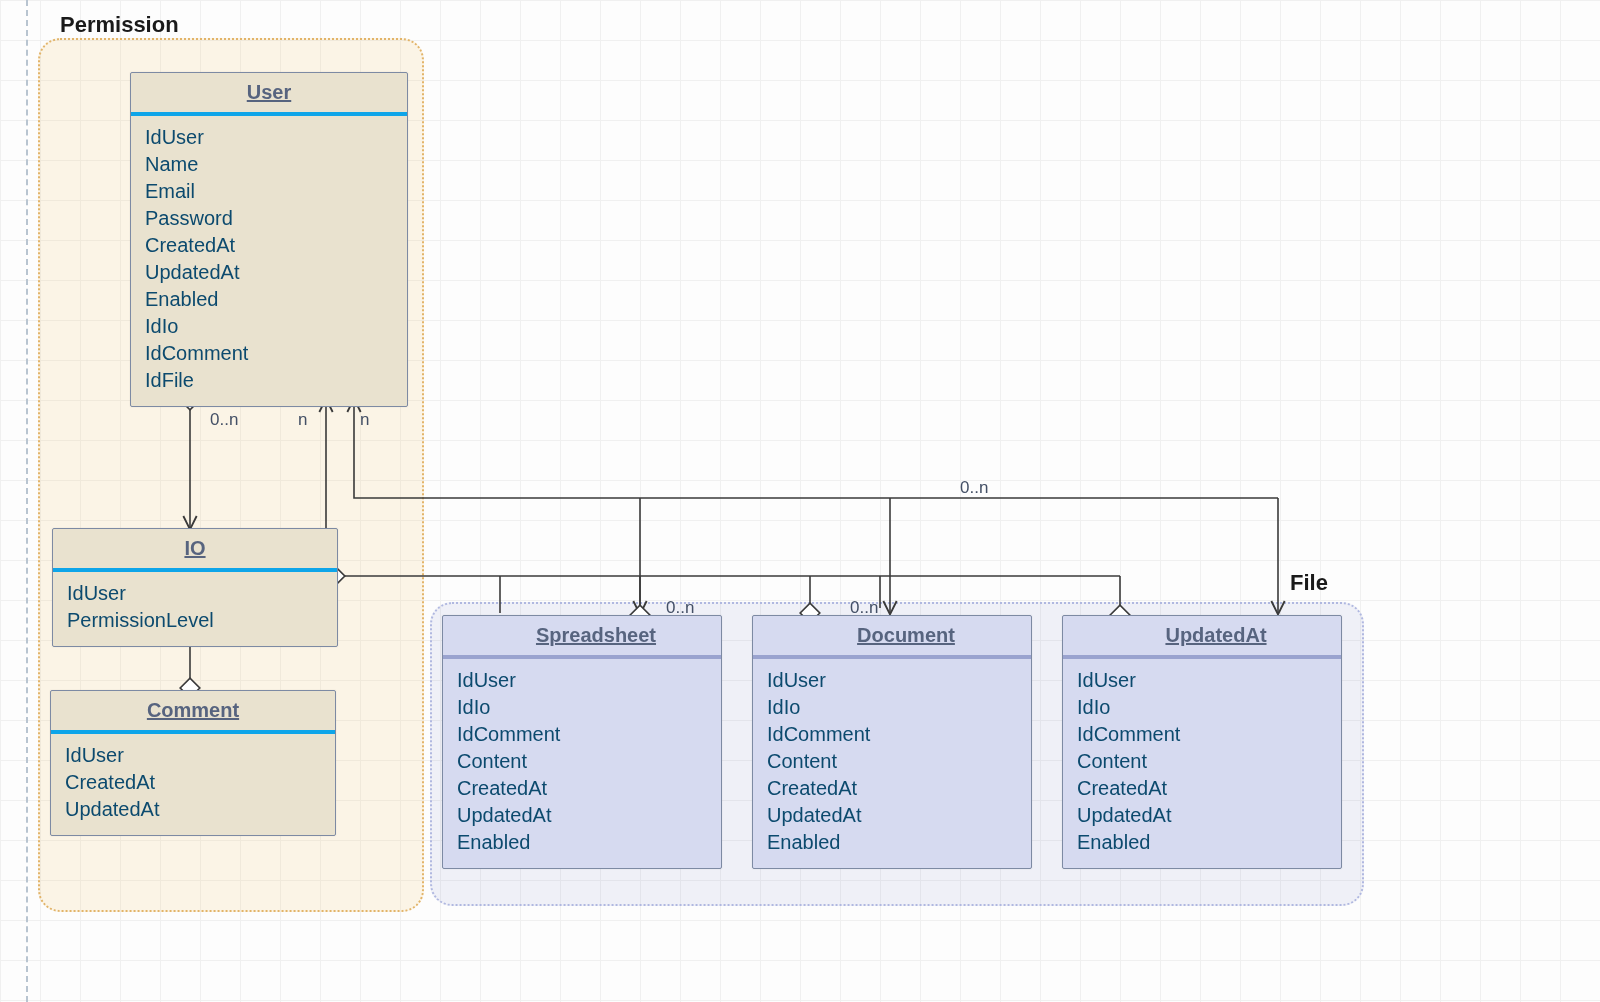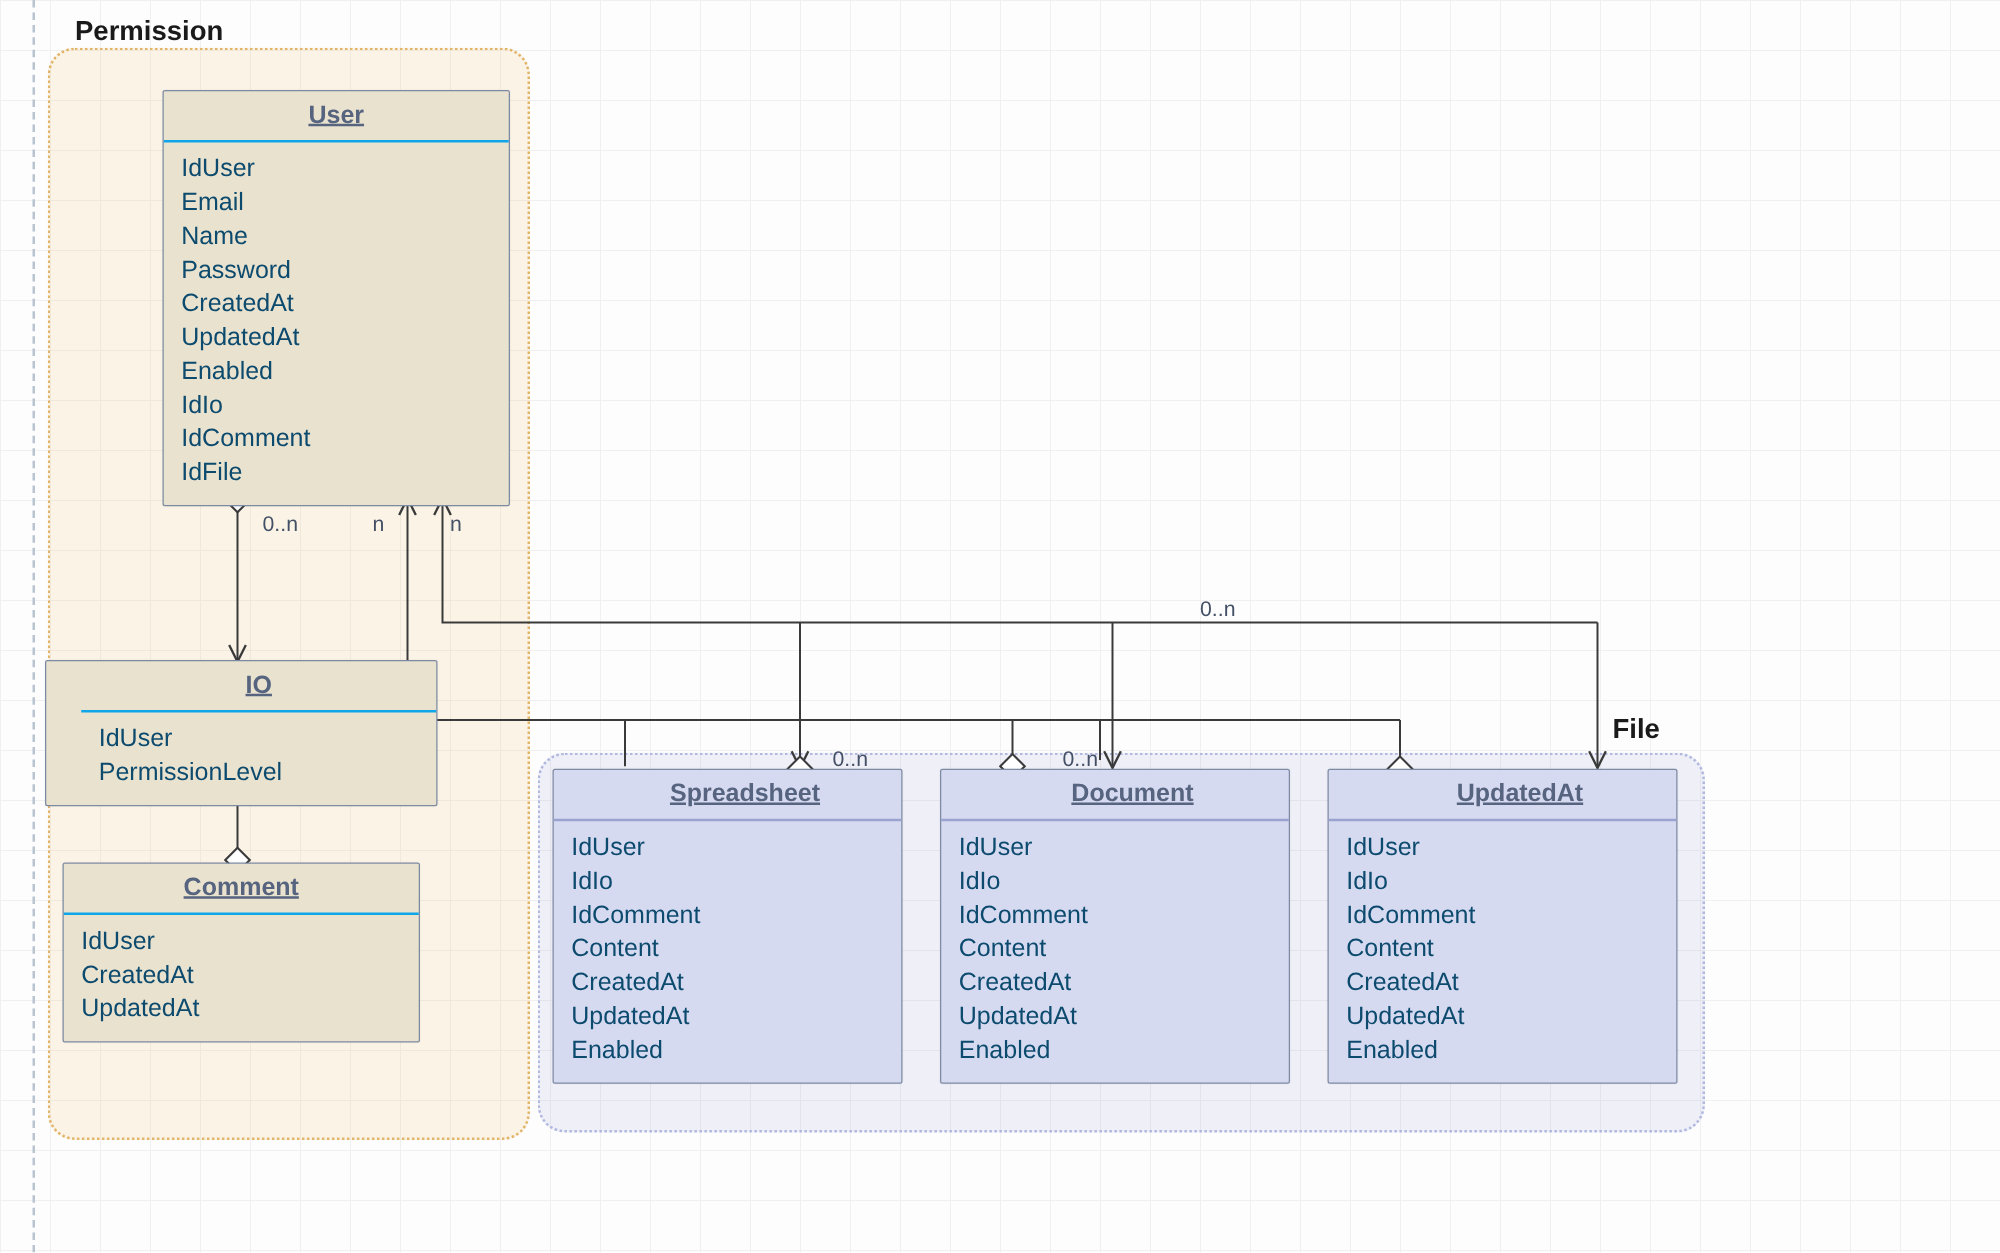--- a/index.html
+++ b/index.html
@@ -36,21 +36,21 @@
   .entity{
     position:absolute;border:1px solid #7d8aa3;border-radius:2px;
     box-shadow:0 0 0 1px rgba(0,0,0,.02);
     font-size:20px;
   }
   .entity.tan{background:#e9e2cf;}
   .entity.blue{background:#d6daf0;}
   .entity-title{
     text-align:center;font-weight:700;color:#57647f;
     text-decoration:underline;padding:8px 0 8px;
-    border-bottom:2px solid #0ea5e9;
+    border-bottom:4px solid #0ea5e9;
   }
   .entity.blue .entity-title{border-bottom-color:#9aa3cf;padding-left:28px;}
   .entity-body{padding:8px 14px 12px;color:#0c4a6e;line-height:1.35;}
   .attr{white-space:nowrap;}
   svg.conn{position:absolute;left:0;top:0;width:1600px;height:1002px;pointer-events:none;}
   .mlabel{position:absolute;font-size:17px;color:#445066;}
 </style>
 </head>
 <body>
 
@@ -99,33 +99,33 @@
   <div class="mlabel" style="left:298px;top:410px;">n</div>
   <div class="mlabel" style="left:360px;top:410px;">n</div>
   <div class="mlabel" style="left:960px;top:478px;">0..n</div>
   <div class="mlabel" style="left:666px;top:598px;">0..n</div>
   <div class="mlabel" style="left:850px;top:598px;">0..n</div>
 
   <div class="entity tan" style="left:130px;top:72px;width:276px;">
     <div class="entity-title">User</div>
     <div class="entity-body">
       <div class="attr">IdUser</div>
+      <div class="attr">Name</div>
       <div class="attr">Email</div>
-      <div class="attr">Name</div>
       <div class="attr">Password</div>
       <div class="attr">CreatedAt</div>
       <div class="attr">UpdatedAt</div>
       <div class="attr">Enabled</div>
       <div class="attr">IdIo</div>
       <div class="attr">IdComment</div>
       <div class="attr">IdFile</div>
     </div>
   </div>
 
-  <div class="entity tan" style="left:36px;top:528px;width:284px;padding-left:28px;">
+  <div class="entity tan" style="left:52px;top:528px;width:284px;">
     <div class="entity-title">IO</div>
     <div class="entity-body">
       <div class="attr">IdUser</div>
       <div class="attr">PermissionLevel</div>
     </div>
   </div>
 
   <div class="entity tan" style="left:50px;top:690px;width:284px;">
     <div class="entity-title">Comment</div>
     <div class="entity-body">

